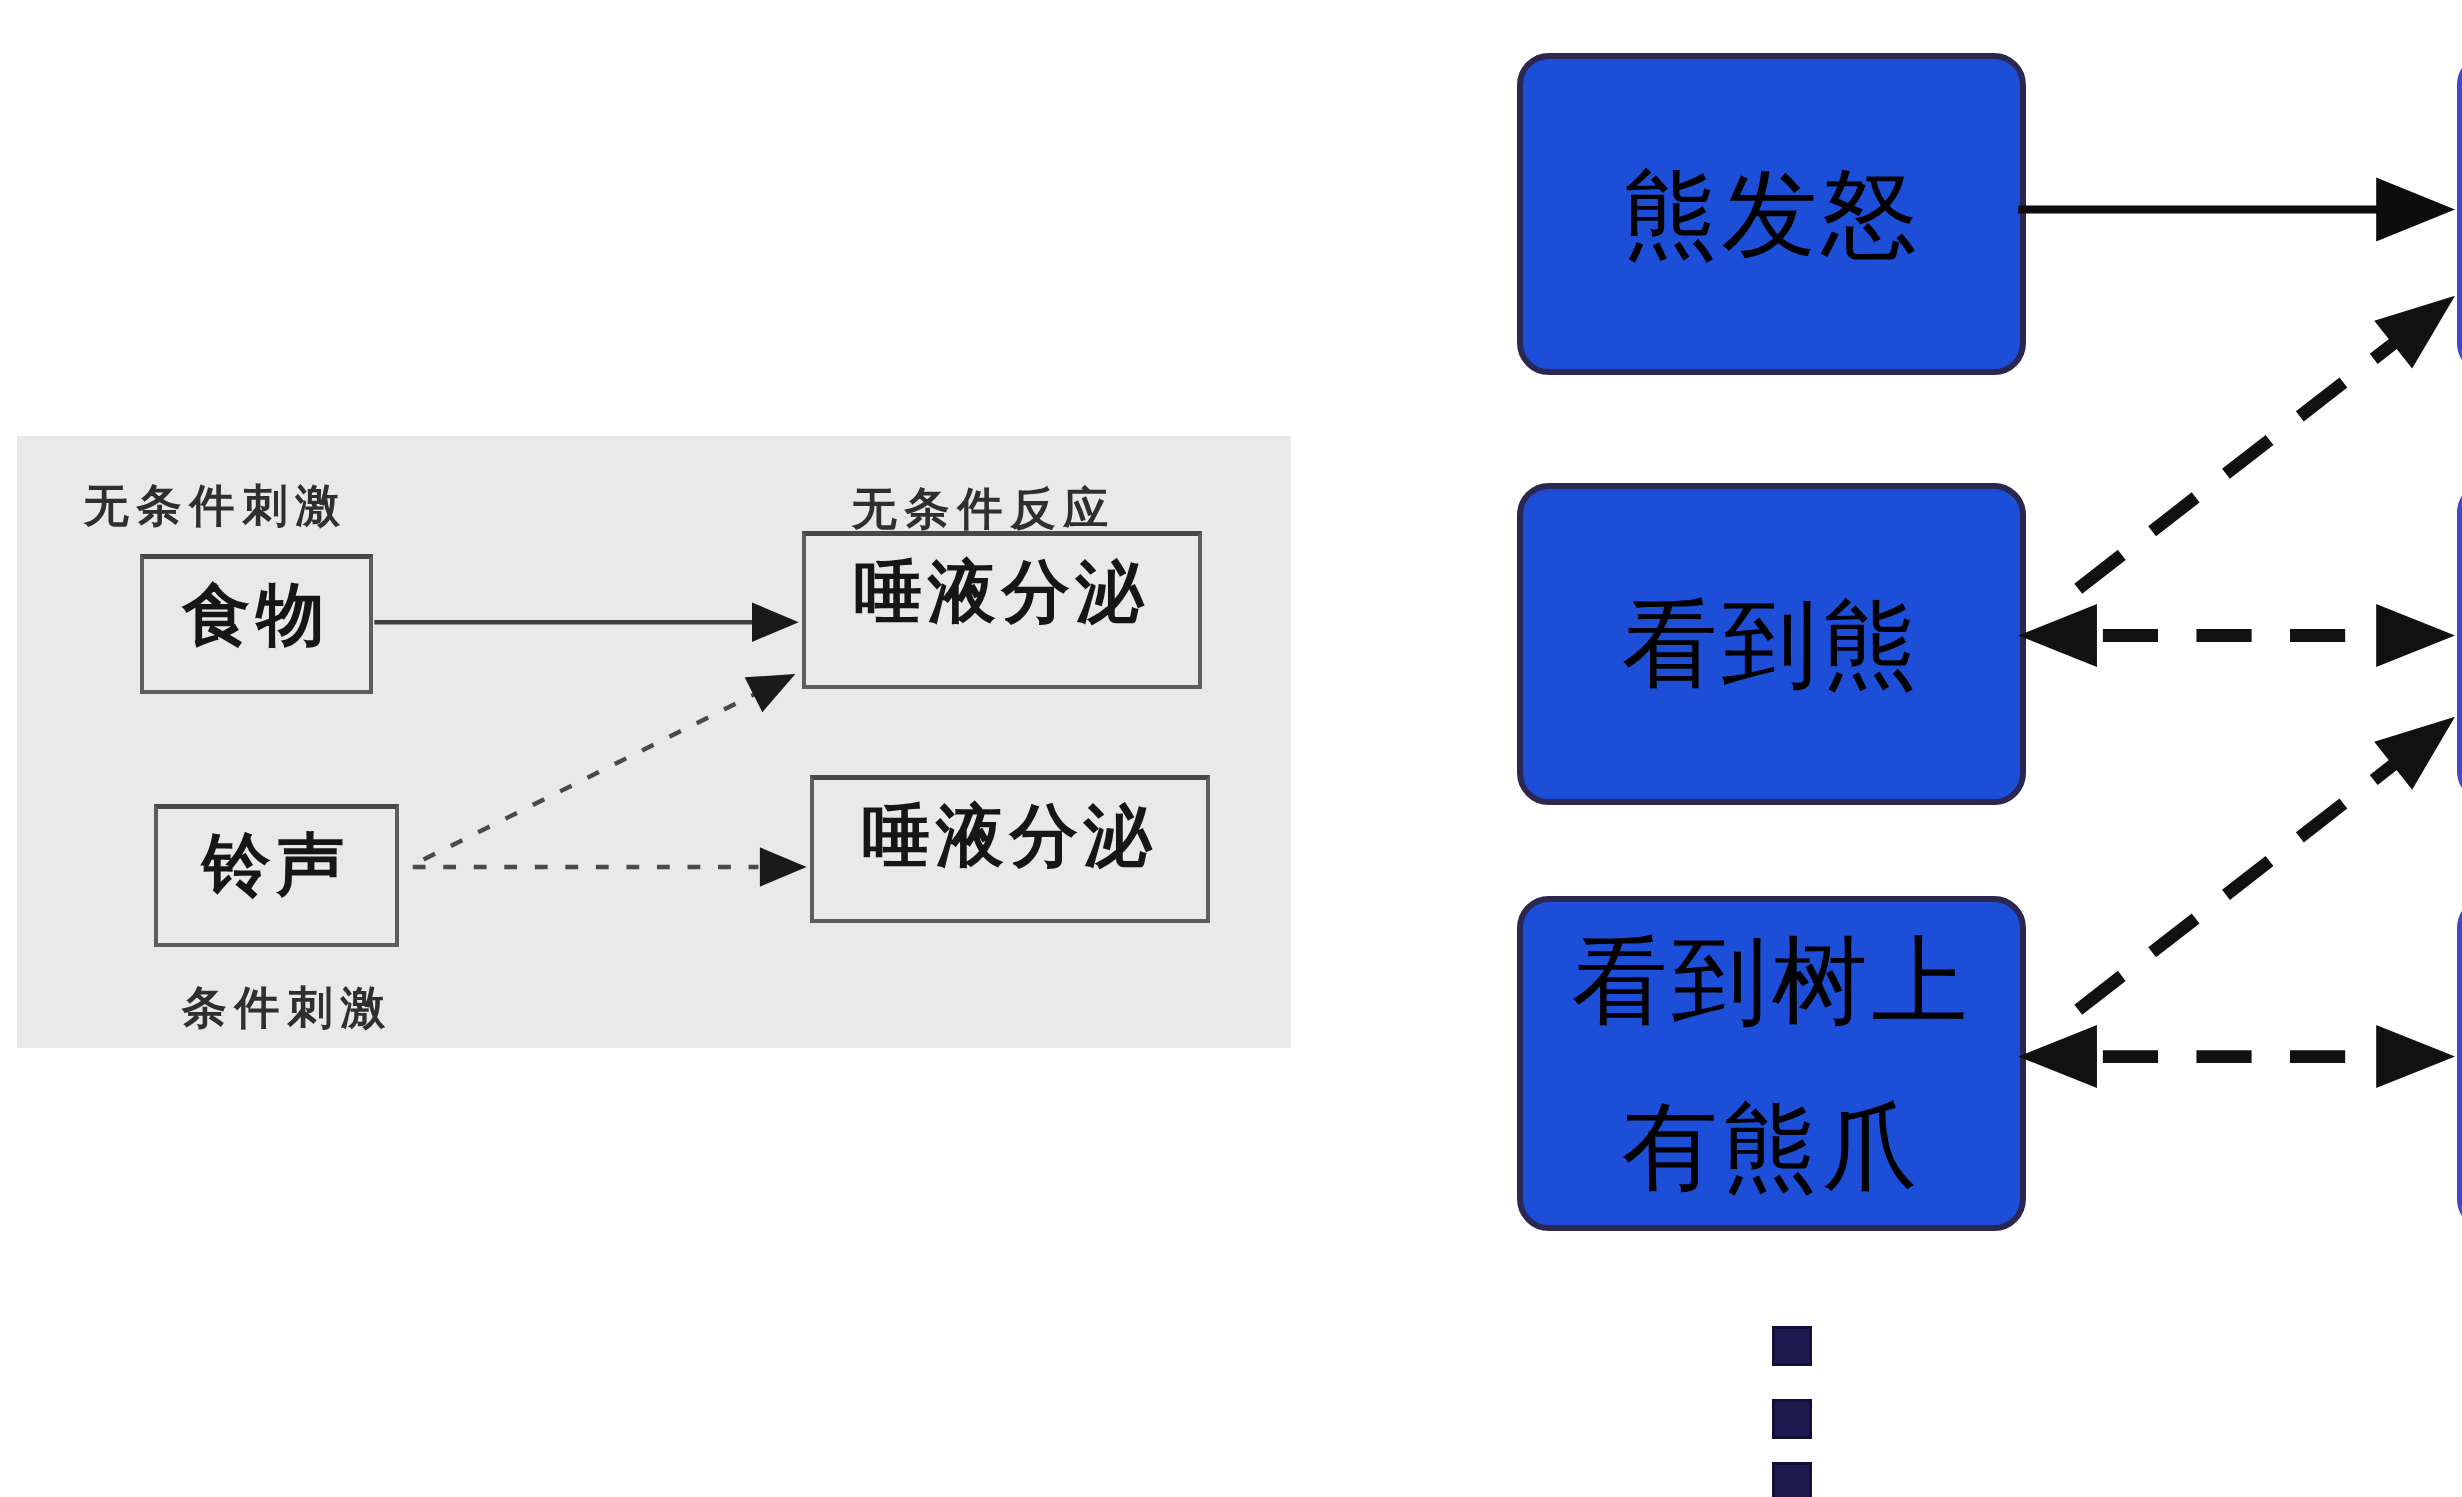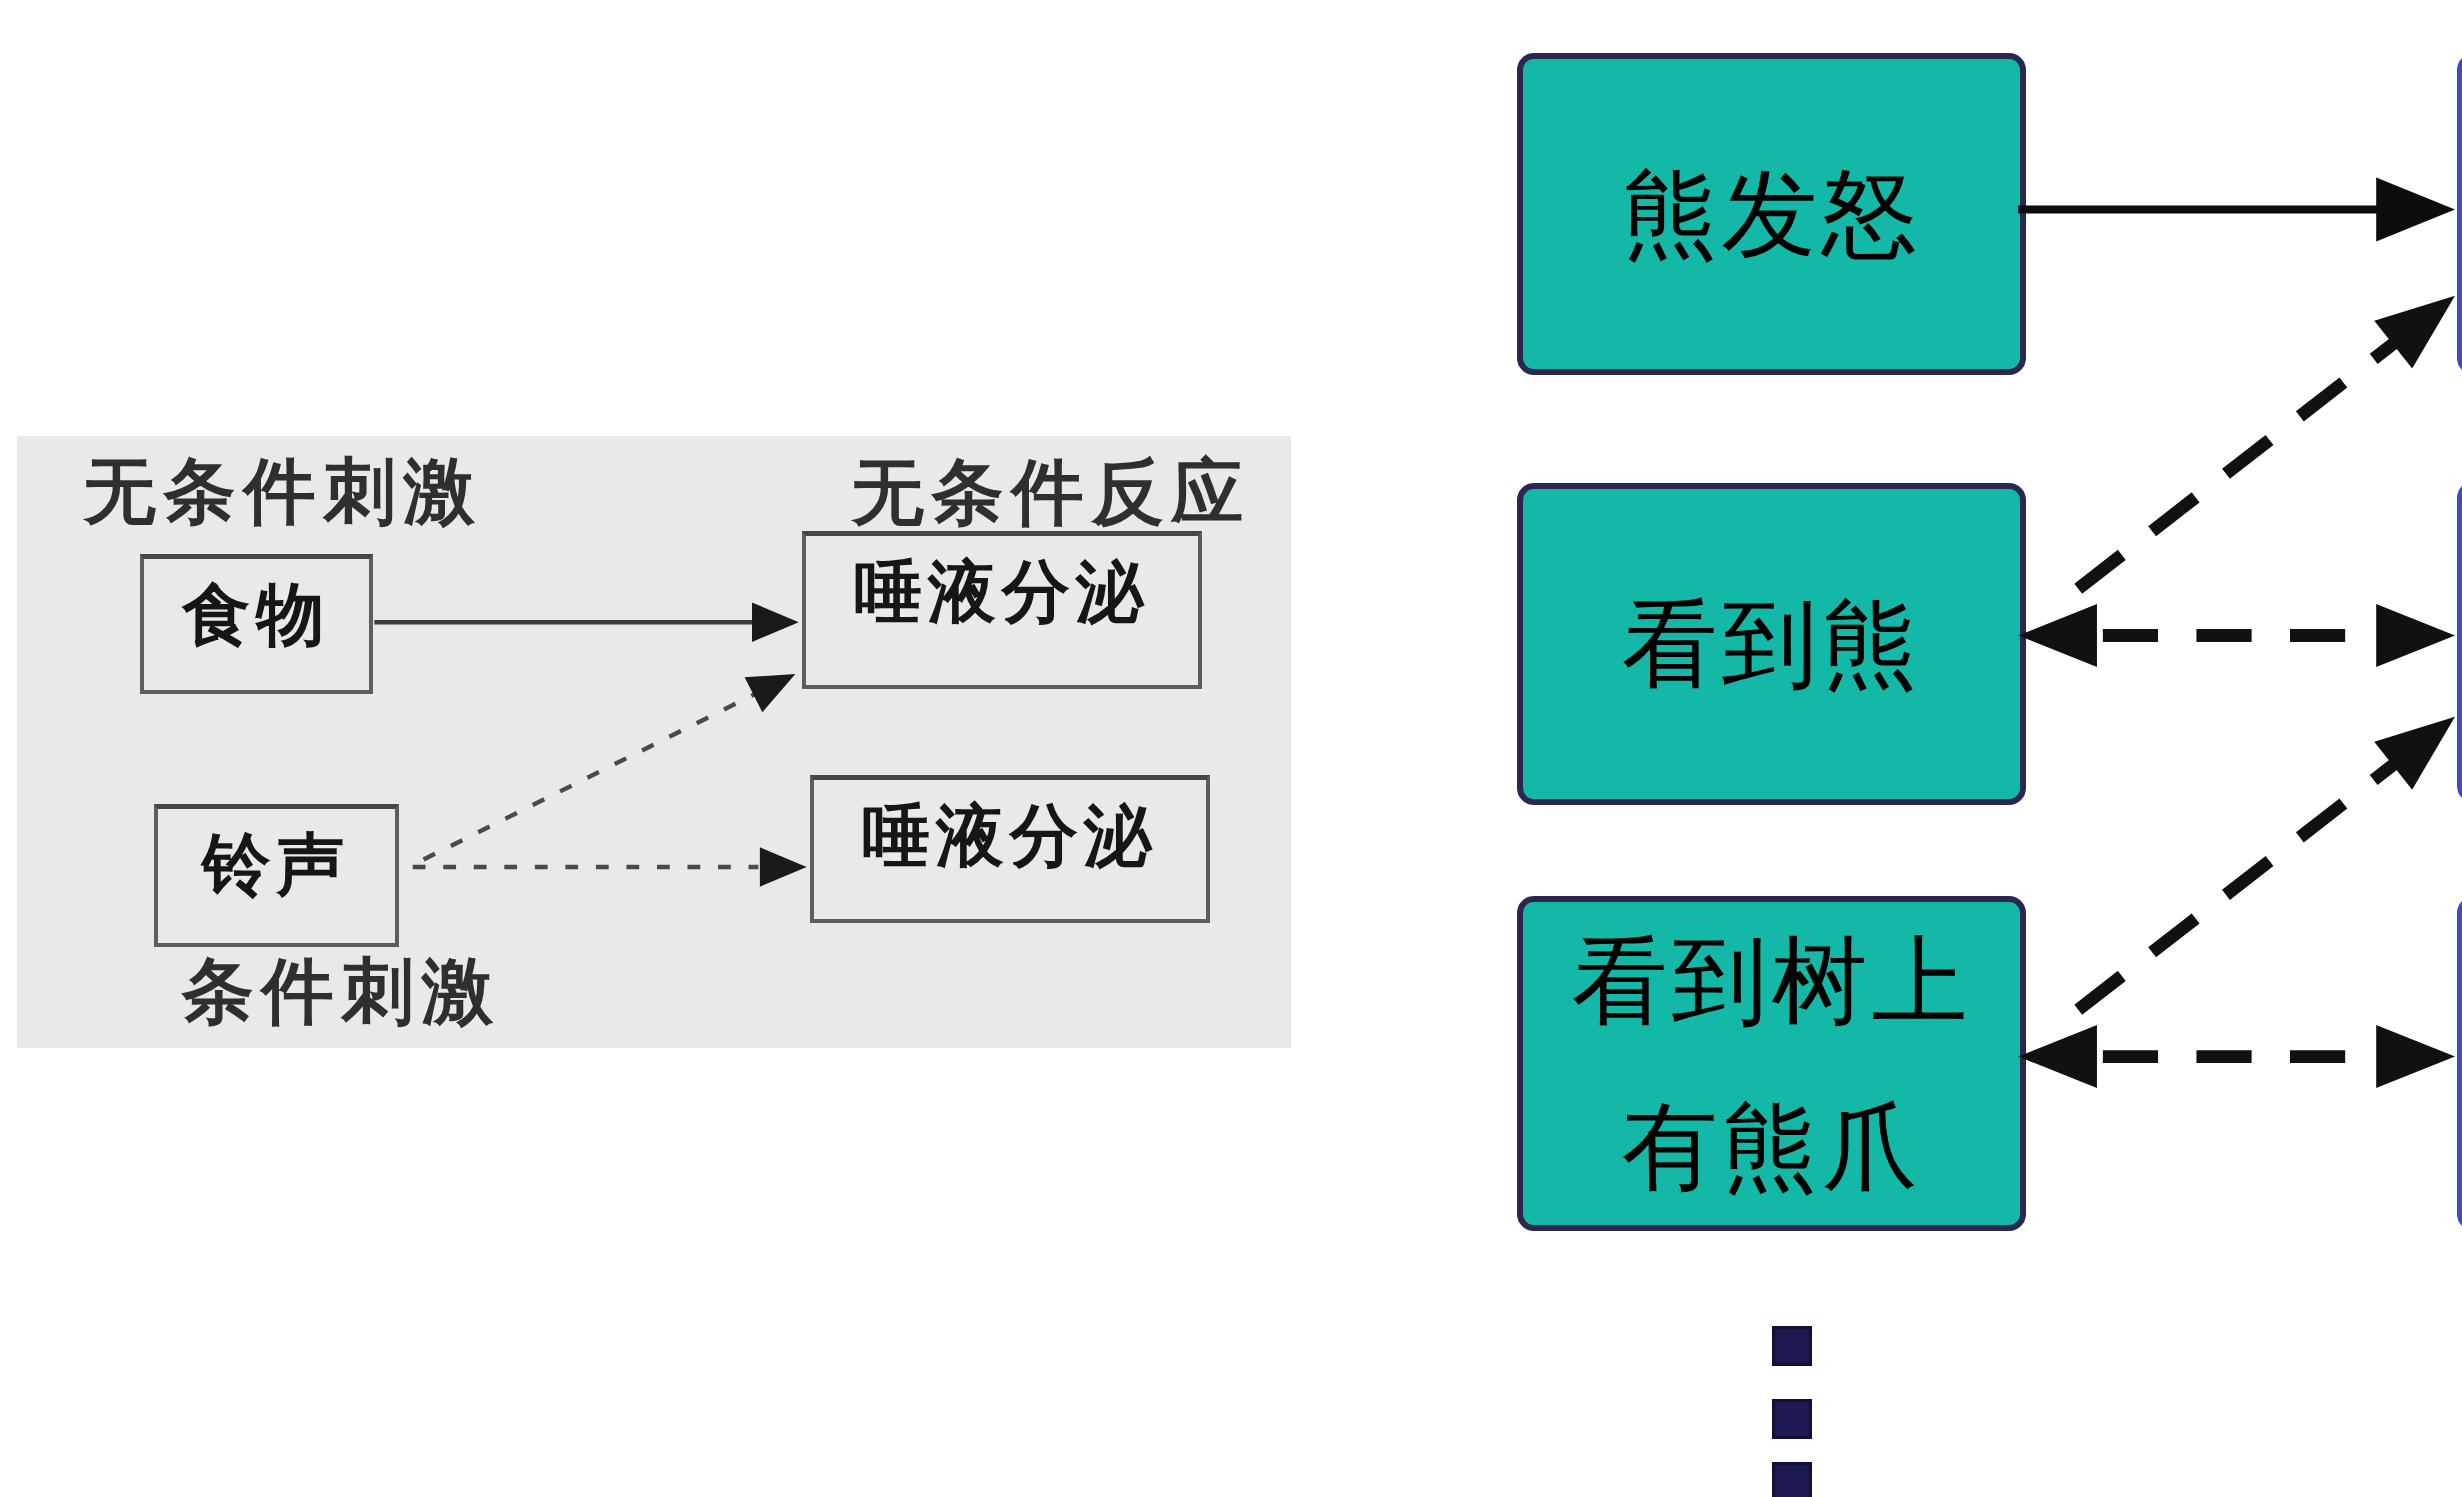--- a/index.html
+++ b/index.html
@@ -1,25 +1,25 @@
 <!DOCTYPE html>
 <html style="font-size:7.9px"><head>
 <meta charset="utf-8">
 <style>
   html,body{margin:0;padding:0;background:#ffffff;}
   .canvas{position:relative;width:3306px;height:1498px;background:#ffffff;overflow:hidden;
           font-family:"Liberation Sans","DejaVu Sans",sans-serif;}
   
   .panel{position:absolute;left:16.7px;top:436px;width:1274px;height:612px;background:#e9e9e9;}
-  .plabel{position:absolute;font-size:72px;font-weight:600;color:#2f2f2f;letter-spacing:7.9px;line-height:1.1;white-space:nowrap;}
+  .plabel{position:absolute;font-size:45px;font-weight:600;color:#2f2f2f;letter-spacing:7.9px;line-height:1.1;white-space:nowrap;margin-top:29px;}
   .lbox{position:absolute;border:4.4px solid #5d5d5d;border-top:5.4px solid #474747;background:transparent;
         display:flex;justify-content:center;align-items:flex-start;}
   .lbox span{font-size:68px;font-weight:600;color:#161616;letter-spacing:5.9px;line-height:1.15;padding-top:16px;white-space:nowrap;}
   
-  .rbox{position:absolute;background:#14b8a6;border-radius:17px;display:flex;flex-direction:column;
+  .rbox{position:absolute;background:#1d4ed8;border-radius:32px;display:flex;flex-direction:column;
         justify-content:center;align-items:center;text-align:center;}
   .rbox.state{border:6.4px solid #2b2750;}
   .rbox.value{border:6.4px solid #4347c8;}
   .rbox .cjk{font-size:96px;color:#000;letter-spacing:3.9px;line-height:1.22;white-space:nowrap;}
   
   .dot{position:absolute;width:34px;height:34px;}
   .dot.navy{background:#1d1b52;border:3px solid #12103a;}
   
   svg.overlay{position:absolute;left:0;top:0;width:3306px;height:1498px;pointer-events:none;}
 </style>

